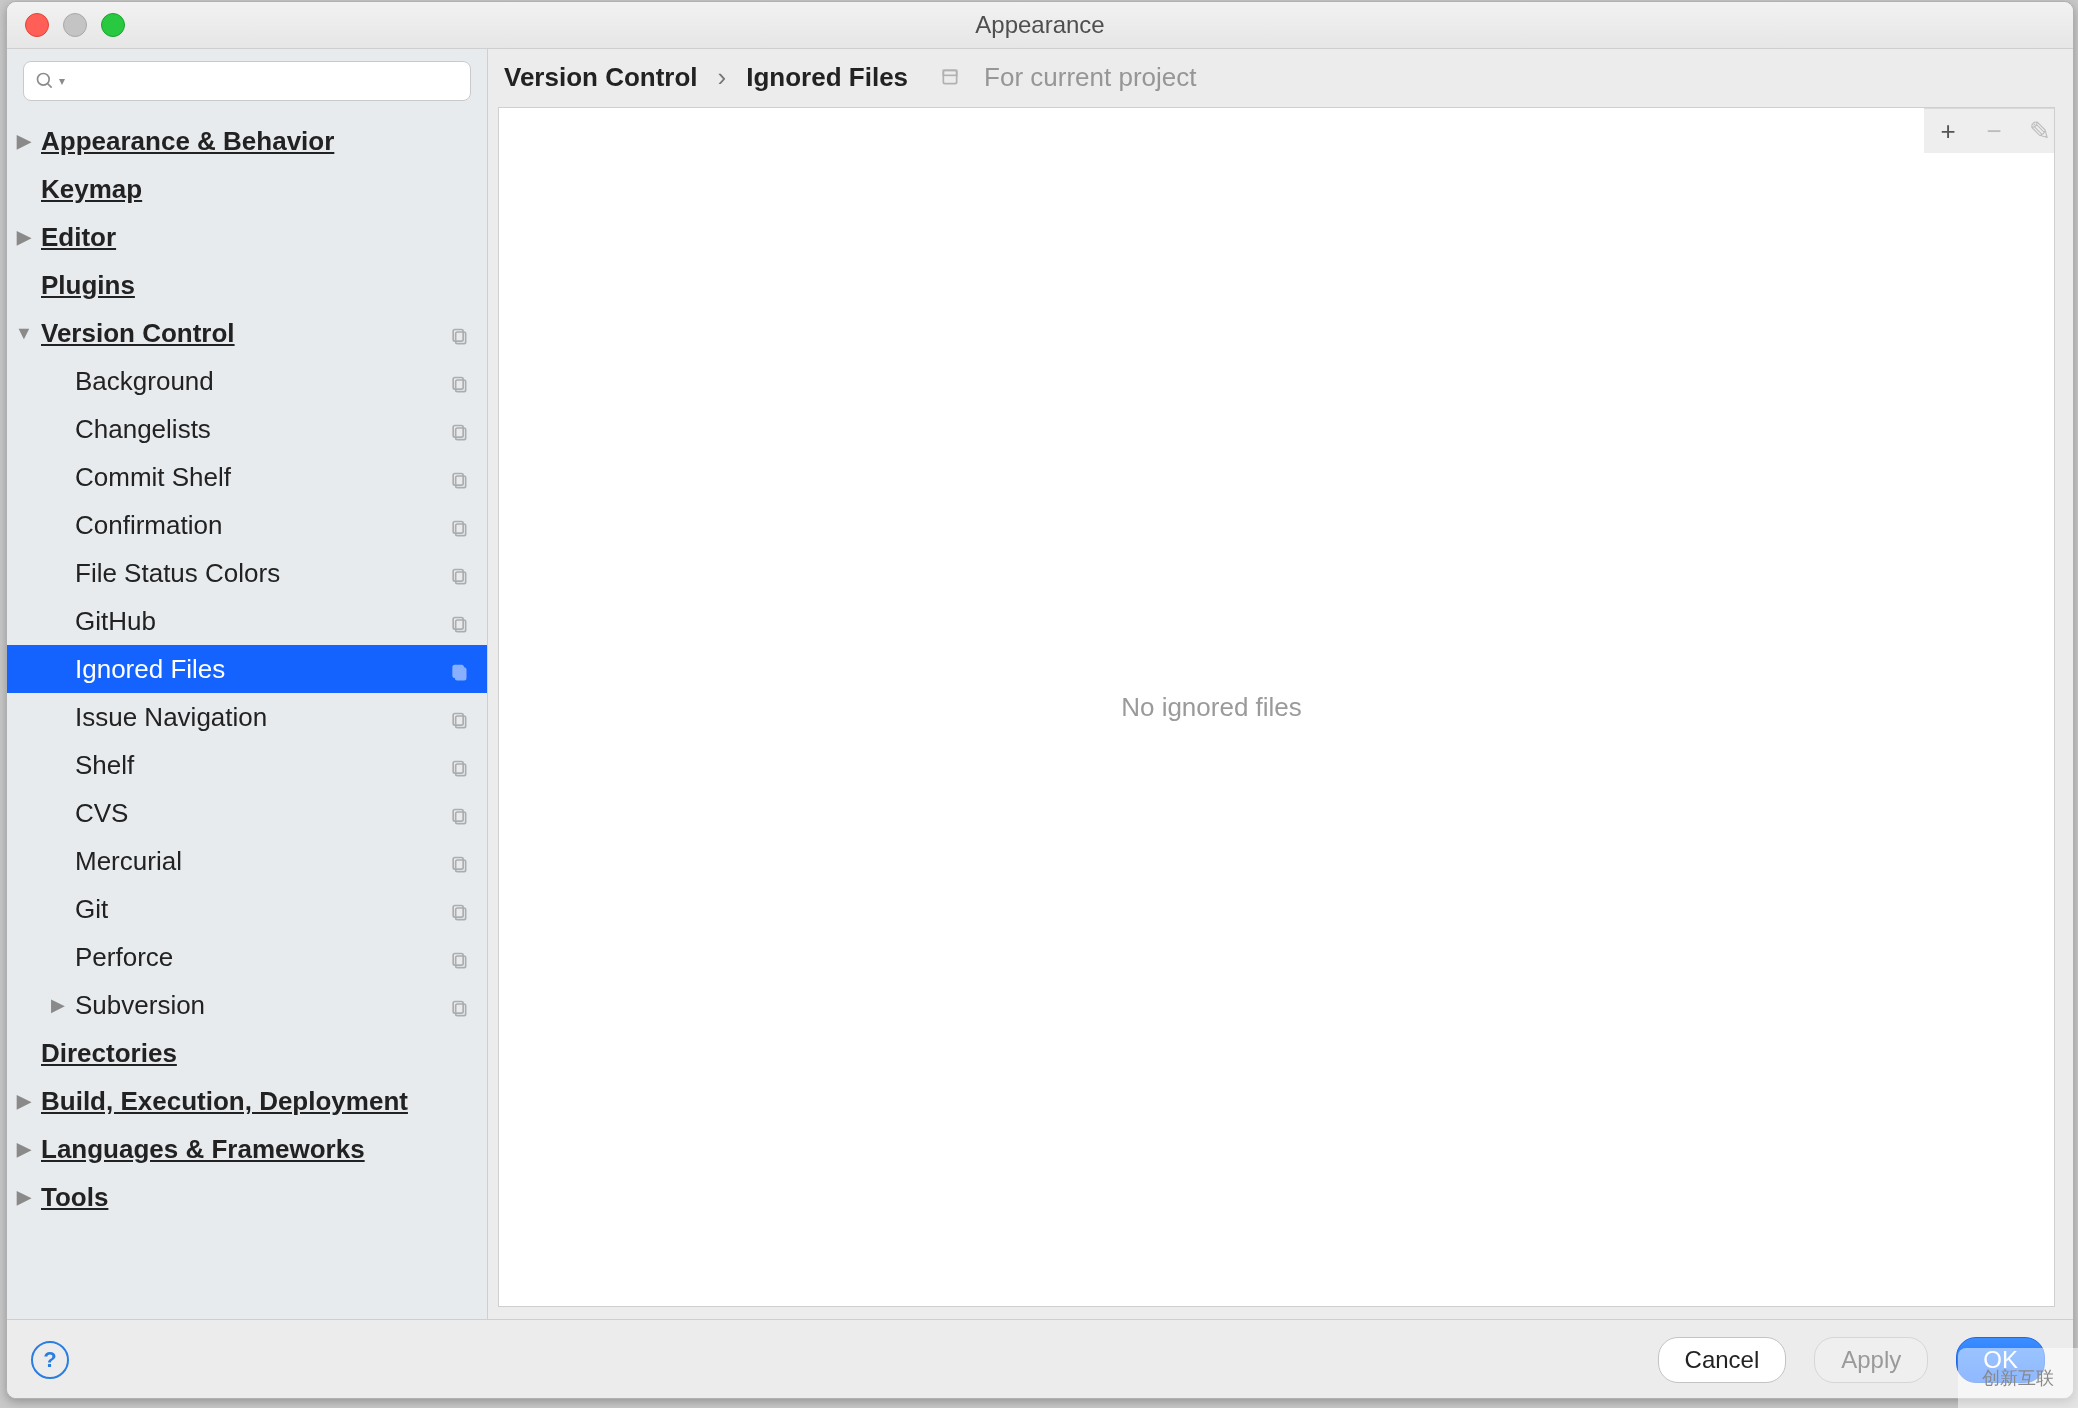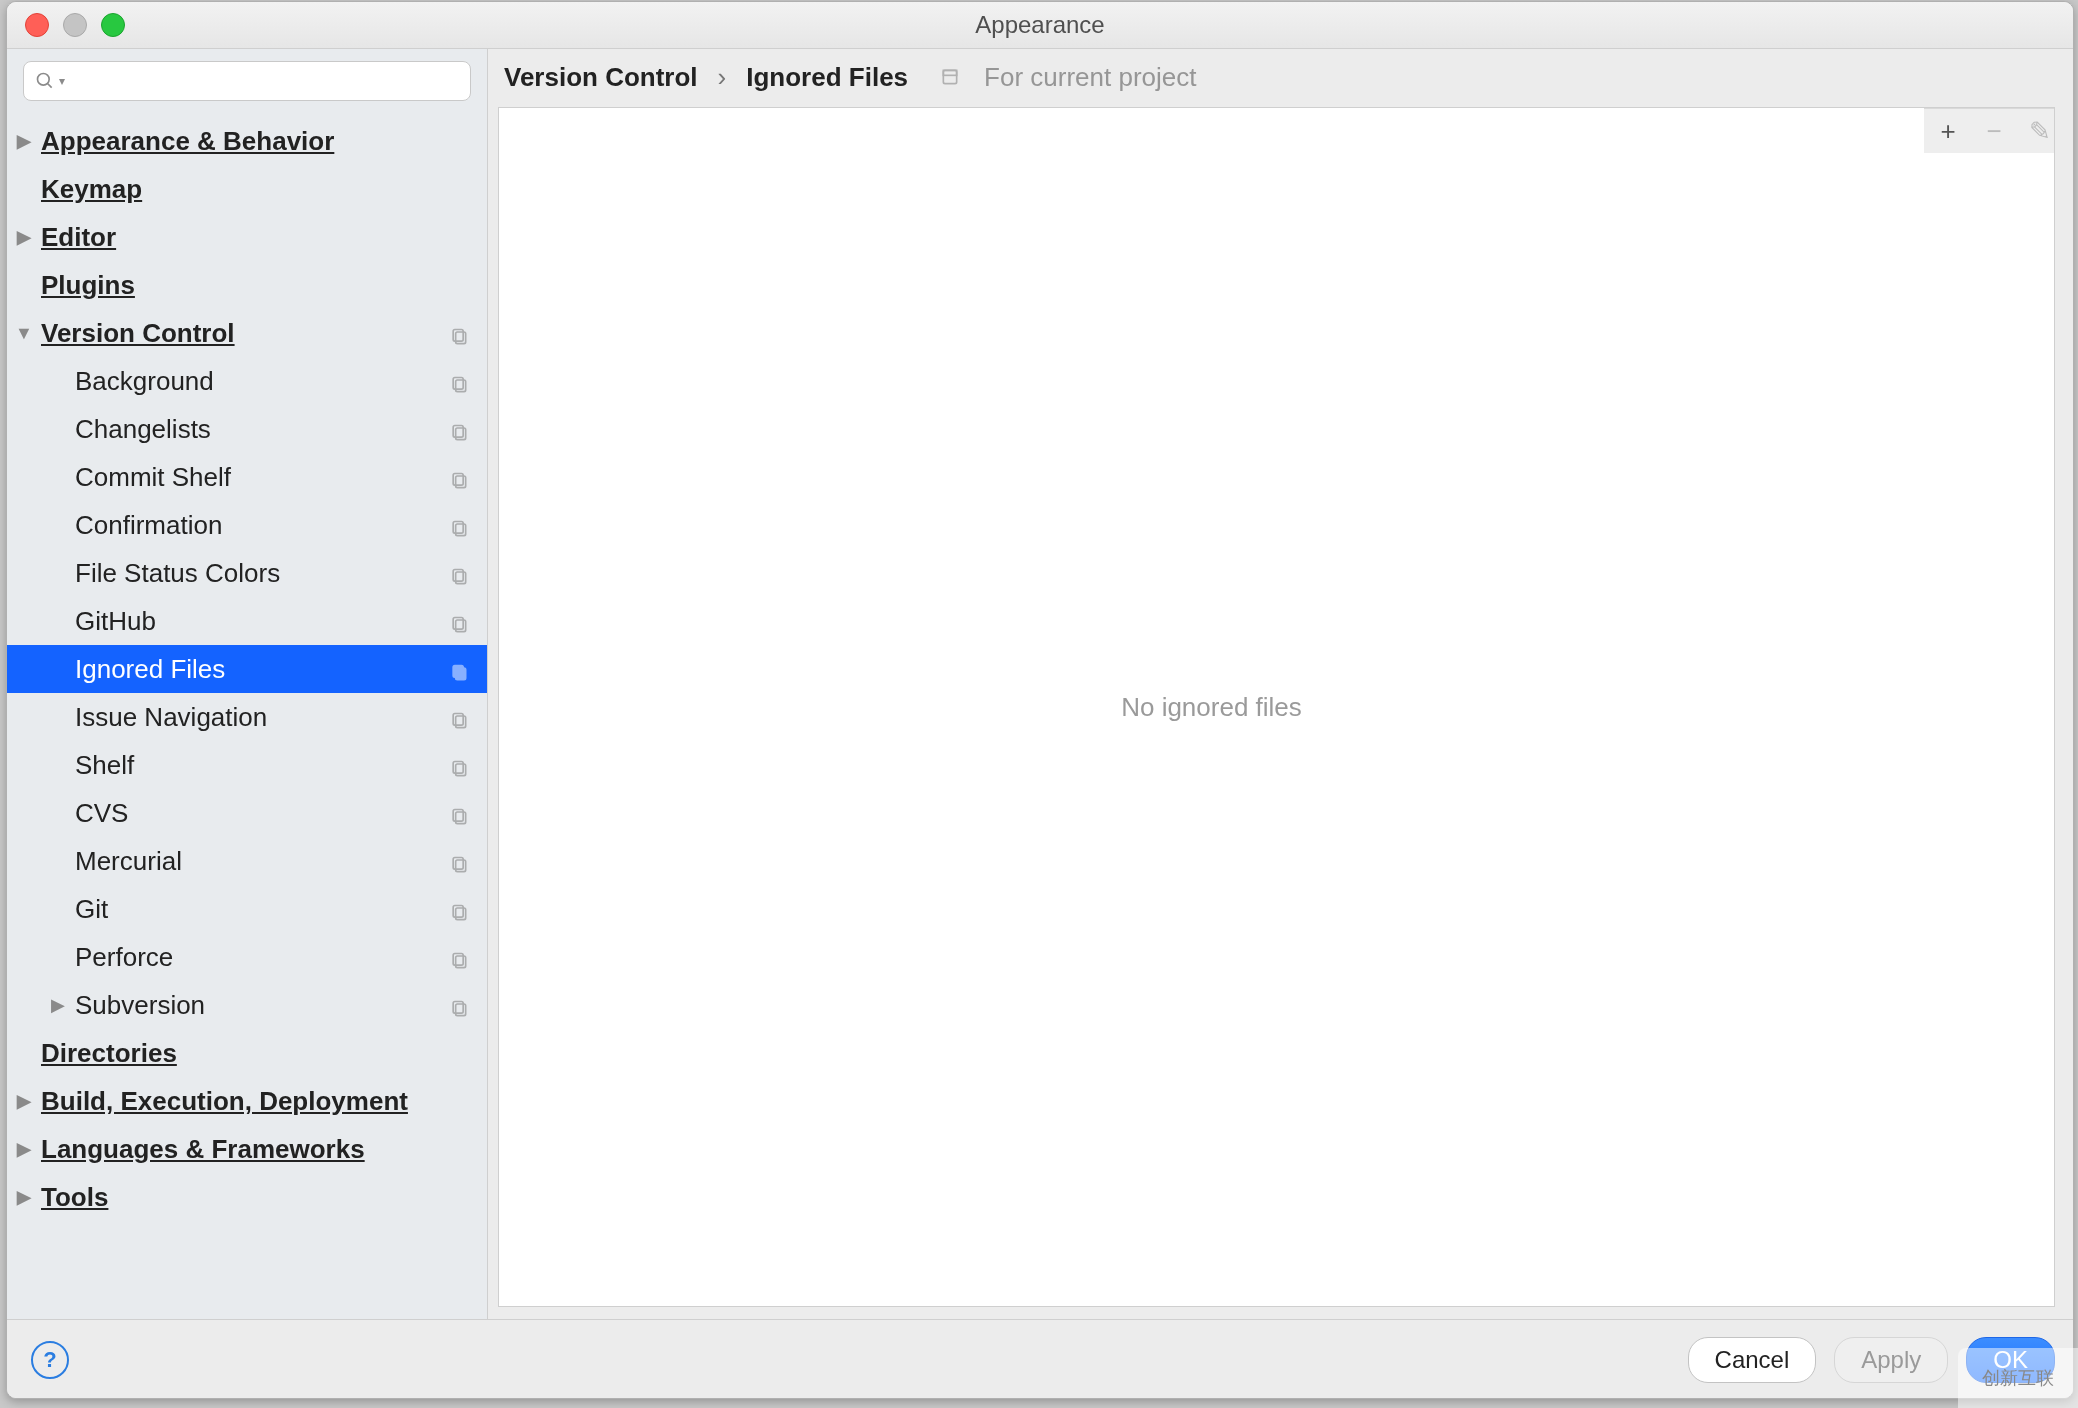--- a/index.html
+++ b/index.html
@@ -39,21 +39,21 @@
   .crumb .scope svg{width:20px;height:20px;opacity:.6;}
   .panel-wrap{flex:1;padding:2px 18px 12px 10px;display:flex;}
   .panel{flex:1;background:#fff;border:1px solid #cfcfcf;display:flex;flex-direction:row;text-align:right;}
   .panel .empty{flex:1;display:flex;align-items:center;justify-content:center;color:#9a9a9a;font-size:26px;}
   .panel .toolbar{height:44px;background:#eeeeee;border-top:1px solid #d9d9d9;display:flex;align-items:center;padding-left:10px;gap:18px;}
   .tbtn{width:28px;height:28px;display:flex;align-items:center;justify-content:center;font-size:26px;color:#555;}
   .tbtn.disabled{color:#bcbcbc;}
   .footer{height:80px;display:flex;align-items:center;border-top:1px solid #cfcfcf;background:#ececec;}
   .help{width:34px;height:34px;margin-left:24px;border:2px solid #2a7de1;color:#2a7de1;border-radius:50%;display:flex;align-items:center;justify-content:center;font-weight:700;font-size:22px;}
   .footer .spacer{flex:1;}
-  .btn{height:44px;padding:0 26px;border-radius:20px;font-size:24px;margin-right:18px;display:flex;align-items:center;}
+  .btn{height:44px;padding:0 26px;border-radius:20px;font-size:24px;margin-right:28px;display:flex;align-items:center;}
   .btn.normal{background:#fff;border:1px solid #c3c3c3;color:#222;}
   .btn.disabled{background:#efefef;border:1px solid #d6d6d6;color:#9a9a9a;}
   .btn.primary{background:linear-gradient(#3b8dff,#1f72ff);border:1px solid #1f67e6;color:#fff;font-weight:500;}
   .watermark{position:absolute;right:0;bottom:0;width:120px;height:60px;background:rgba(255,255,255,.5);display:flex;align-items:center;justify-content:center;font-size:18px;color:#888;border-top-left-radius:8px;}
 </style>
 </head>
 <body>
 
 <div class="scale-wrap">
   <div class="window">

